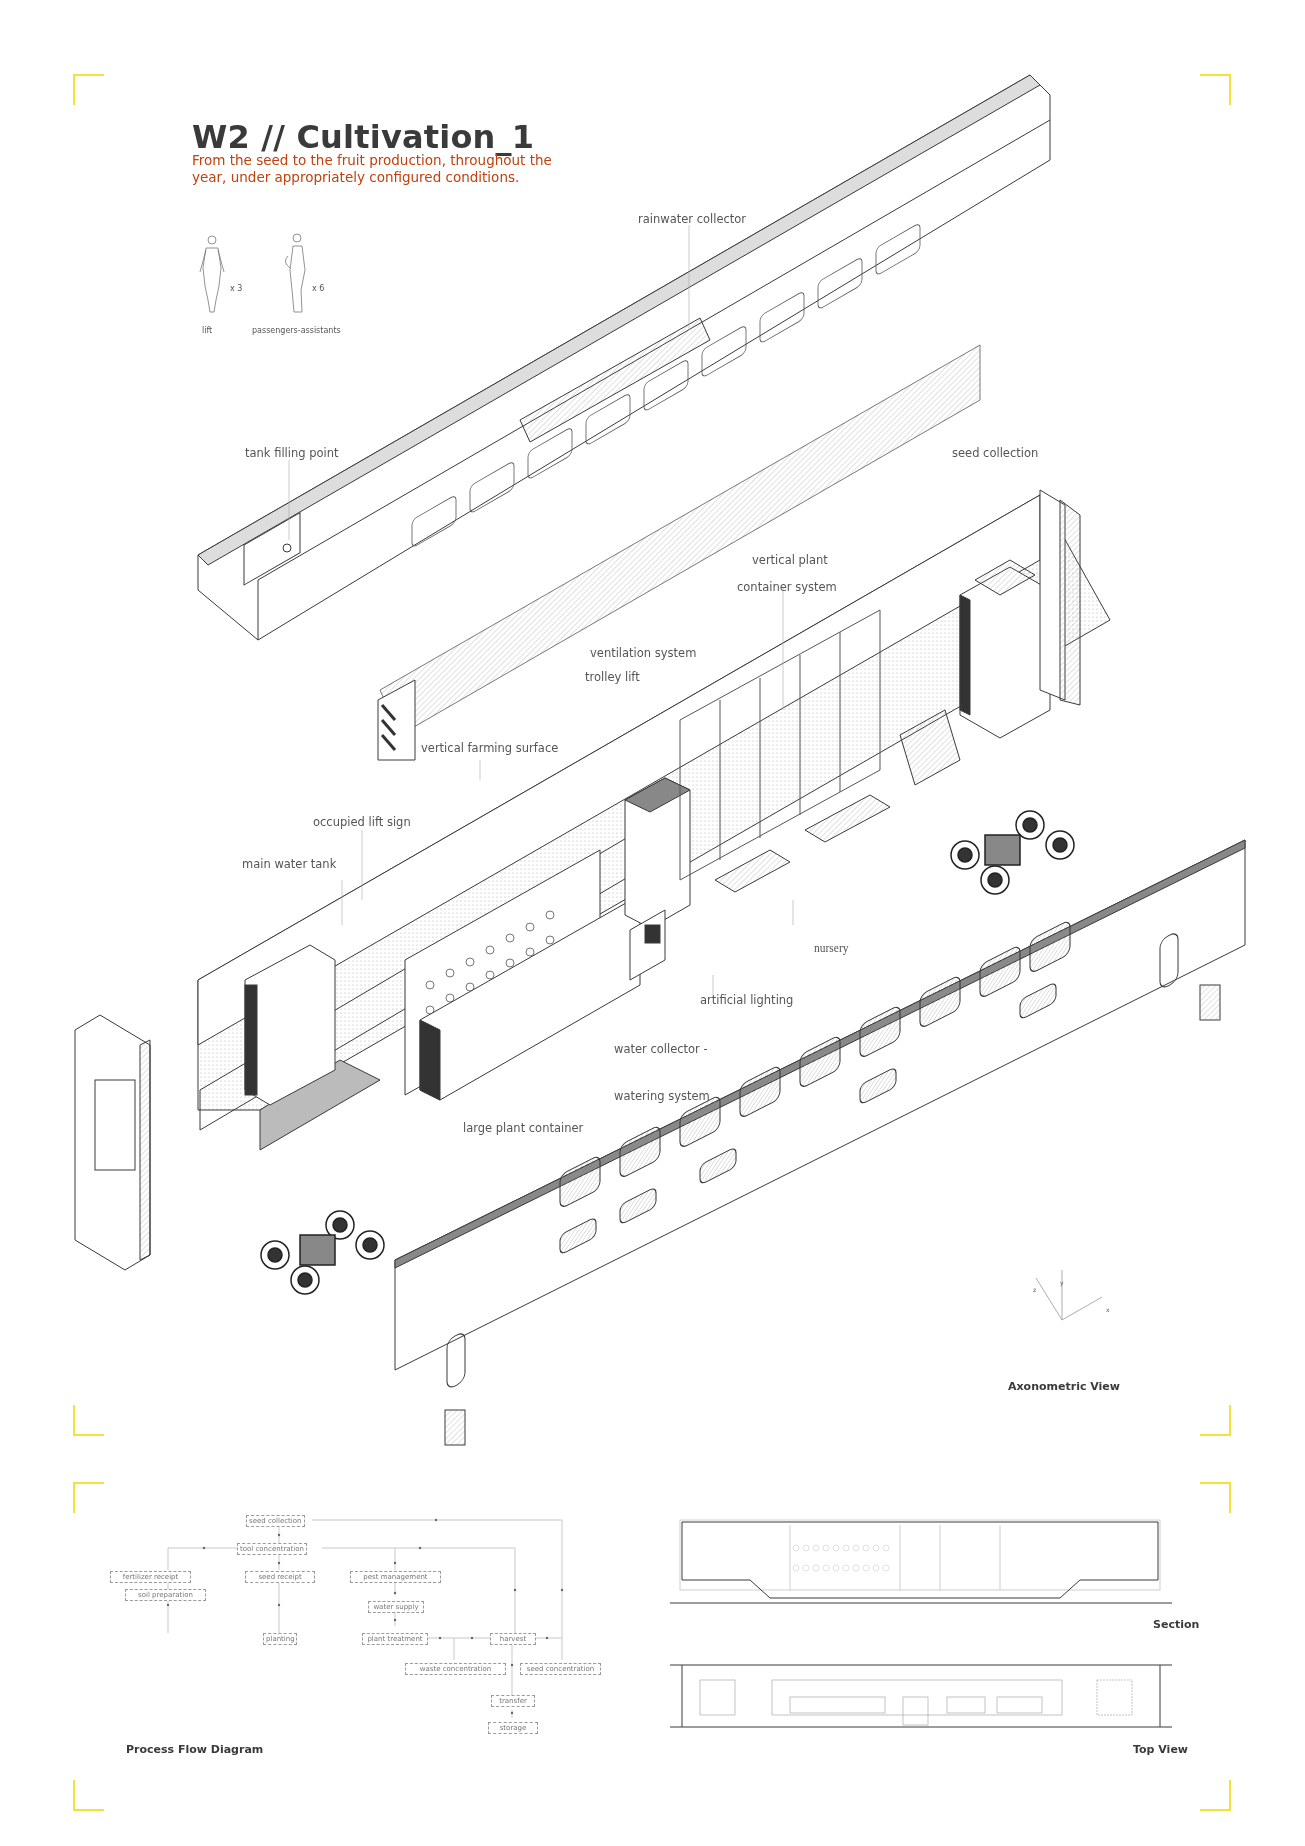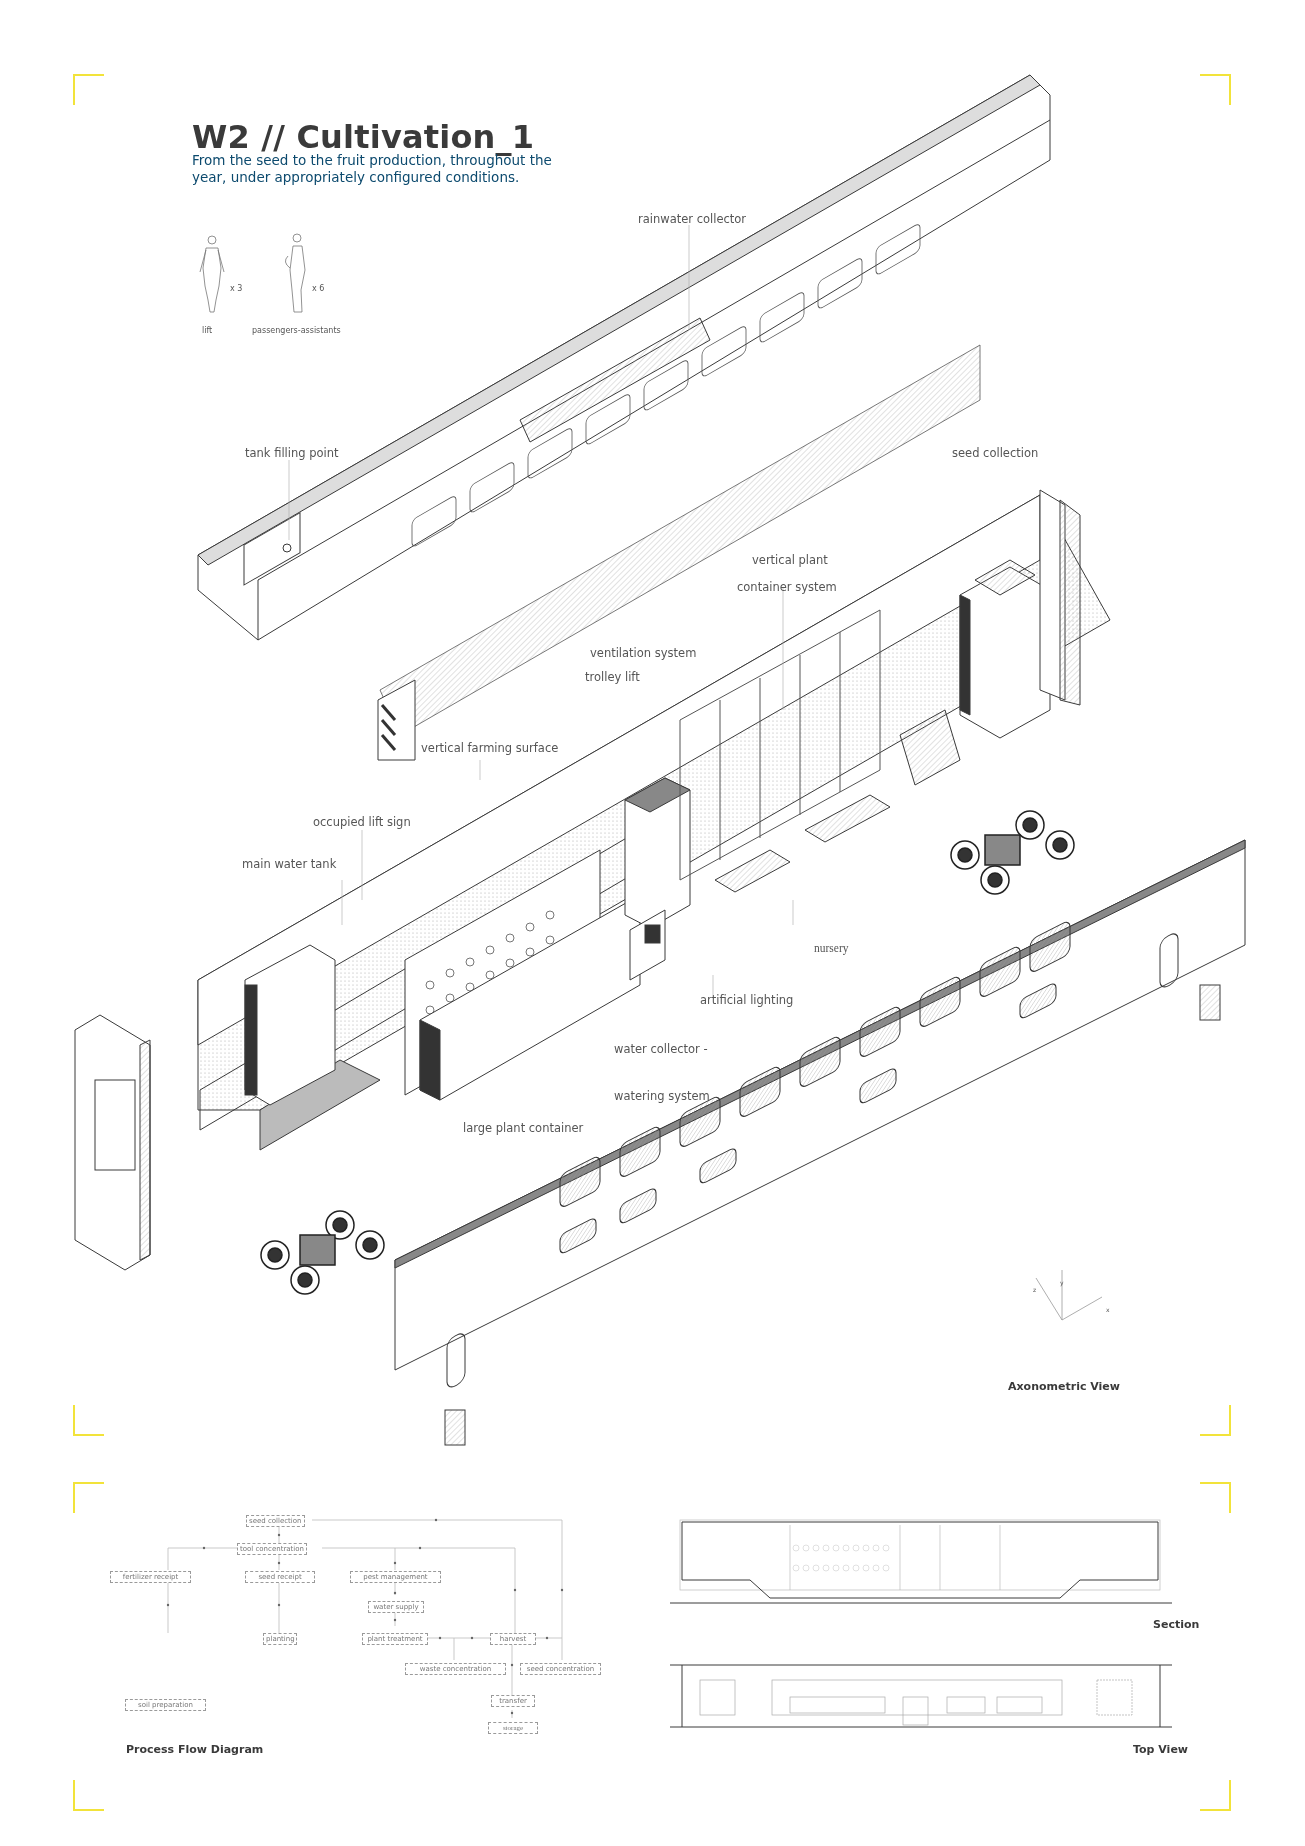--- a/index.html
+++ b/index.html
@@ -1,19 +1,19 @@
 <!DOCTYPE html>
 <html><head>
 <meta charset="utf-8">
 <style>
   html,body{margin:0;padding:0;background:#fff;}
   body{width:1305px;height:1846px;position:relative;overflow:hidden;font-family:"DejaVu Sans","Liberation Sans",sans-serif;color:#3a3a3a;}
   .abs{position:absolute;}
   .title{left:192px;top:118px;font-size:32px;font-weight:bold;color:#3a3a3a;letter-spacing:0.2px;}
-  .subtitle{left:192px;top:152px;font-size:13.5px;line-height:17px;color:#0c4a6e;width:380px;}
+  .subtitle{left:192px;top:152px;font-size:13.5px;line-height:17px;color:#c2410c;width:380px;}
   .fig-label{font-size:8px;color:#555;margin-top:16px;}
   .label{font-size:11.5px;color:#555;white-space:nowrap;}
   .view-title{font-size:11px;font-weight:bold;color:#3a3a3a;white-space:nowrap;}
   svg{position:absolute;left:0;top:0;}
   .box{position:absolute;border:1px dashed #9a9a9a;font-size:7px;color:#777;text-align:center;line-height:10px;height:10px;padding:0 2px;white-space:nowrap;background:#fff;}
 </style>
 </head>
 <body>
 
 <svg width="1305" height="1846">
@@ -286,28 +286,28 @@
       <circle cx="512" cy="1713" r="1.2"></circle>
   </g>
 </svg>
 
 <div class="box" style="left:246px;top:1515px;">seed collection</div>
 <div class="box" style="left:237px;top:1543px;">tool concentration</div>
 <div class="box" style="left:110px;top:1571px;width:75px;">fertilizer receipt</div>
 <div class="box" style="left:245px;top:1571px;width:64px;">seed receipt</div>
 <div class="box" style="left:350px;top:1571px;width:85px;">pest management</div>
 <div class="box" style="left:368px;top:1601px;width:50px;">water supply</div>
-<div class="box" style="left:125px;top:1699px;width:75px;">soil preparation</div>
+<div class="box" style="left:125px;top:1589px;width:75px;">soil preparation</div>
 <div class="box" style="left:263px;top:1633px;width:28px;">planting</div>
 <div class="box" style="left:362px;top:1633px;width:60px;">plant treatment</div>
 <div class="box" style="left:490px;top:1633px;width:40px;">harvest</div>
 <div class="box" style="left:405px;top:1663px;width:95px;">waste concentration</div>
 <div class="box" style="left:520px;top:1663px;width:75px;">seed concentration</div>
 <div class="box" style="left:491px;top:1695px;width:38px;">transfer</div>
-<div class="box" style="left:488px;top:1722px;width:44px;font-family:Liberation Serif, serif;">storage</div>
+<div class="box" style="left:488px;top:1722px;width:44px;">storage</div>
 
 <div class="abs view-title" style="left:126px;top:1743px;">Process Flow Diagram</div>
 
 <svg width="1305" height="1846">
   <g stroke="#bbb" stroke-width="0.7" fill="none">
     <rect x="680" y="1520" width="480" height="70"></rect>
     <line x1="790" y1="1525" x2="790" y2="1590"></line>
     <line x1="900" y1="1525" x2="900" y2="1590"></line>
     <line x1="940" y1="1525" x2="940" y2="1590"></line>
     <line x1="1000" y1="1525" x2="1000" y2="1590"></line>

